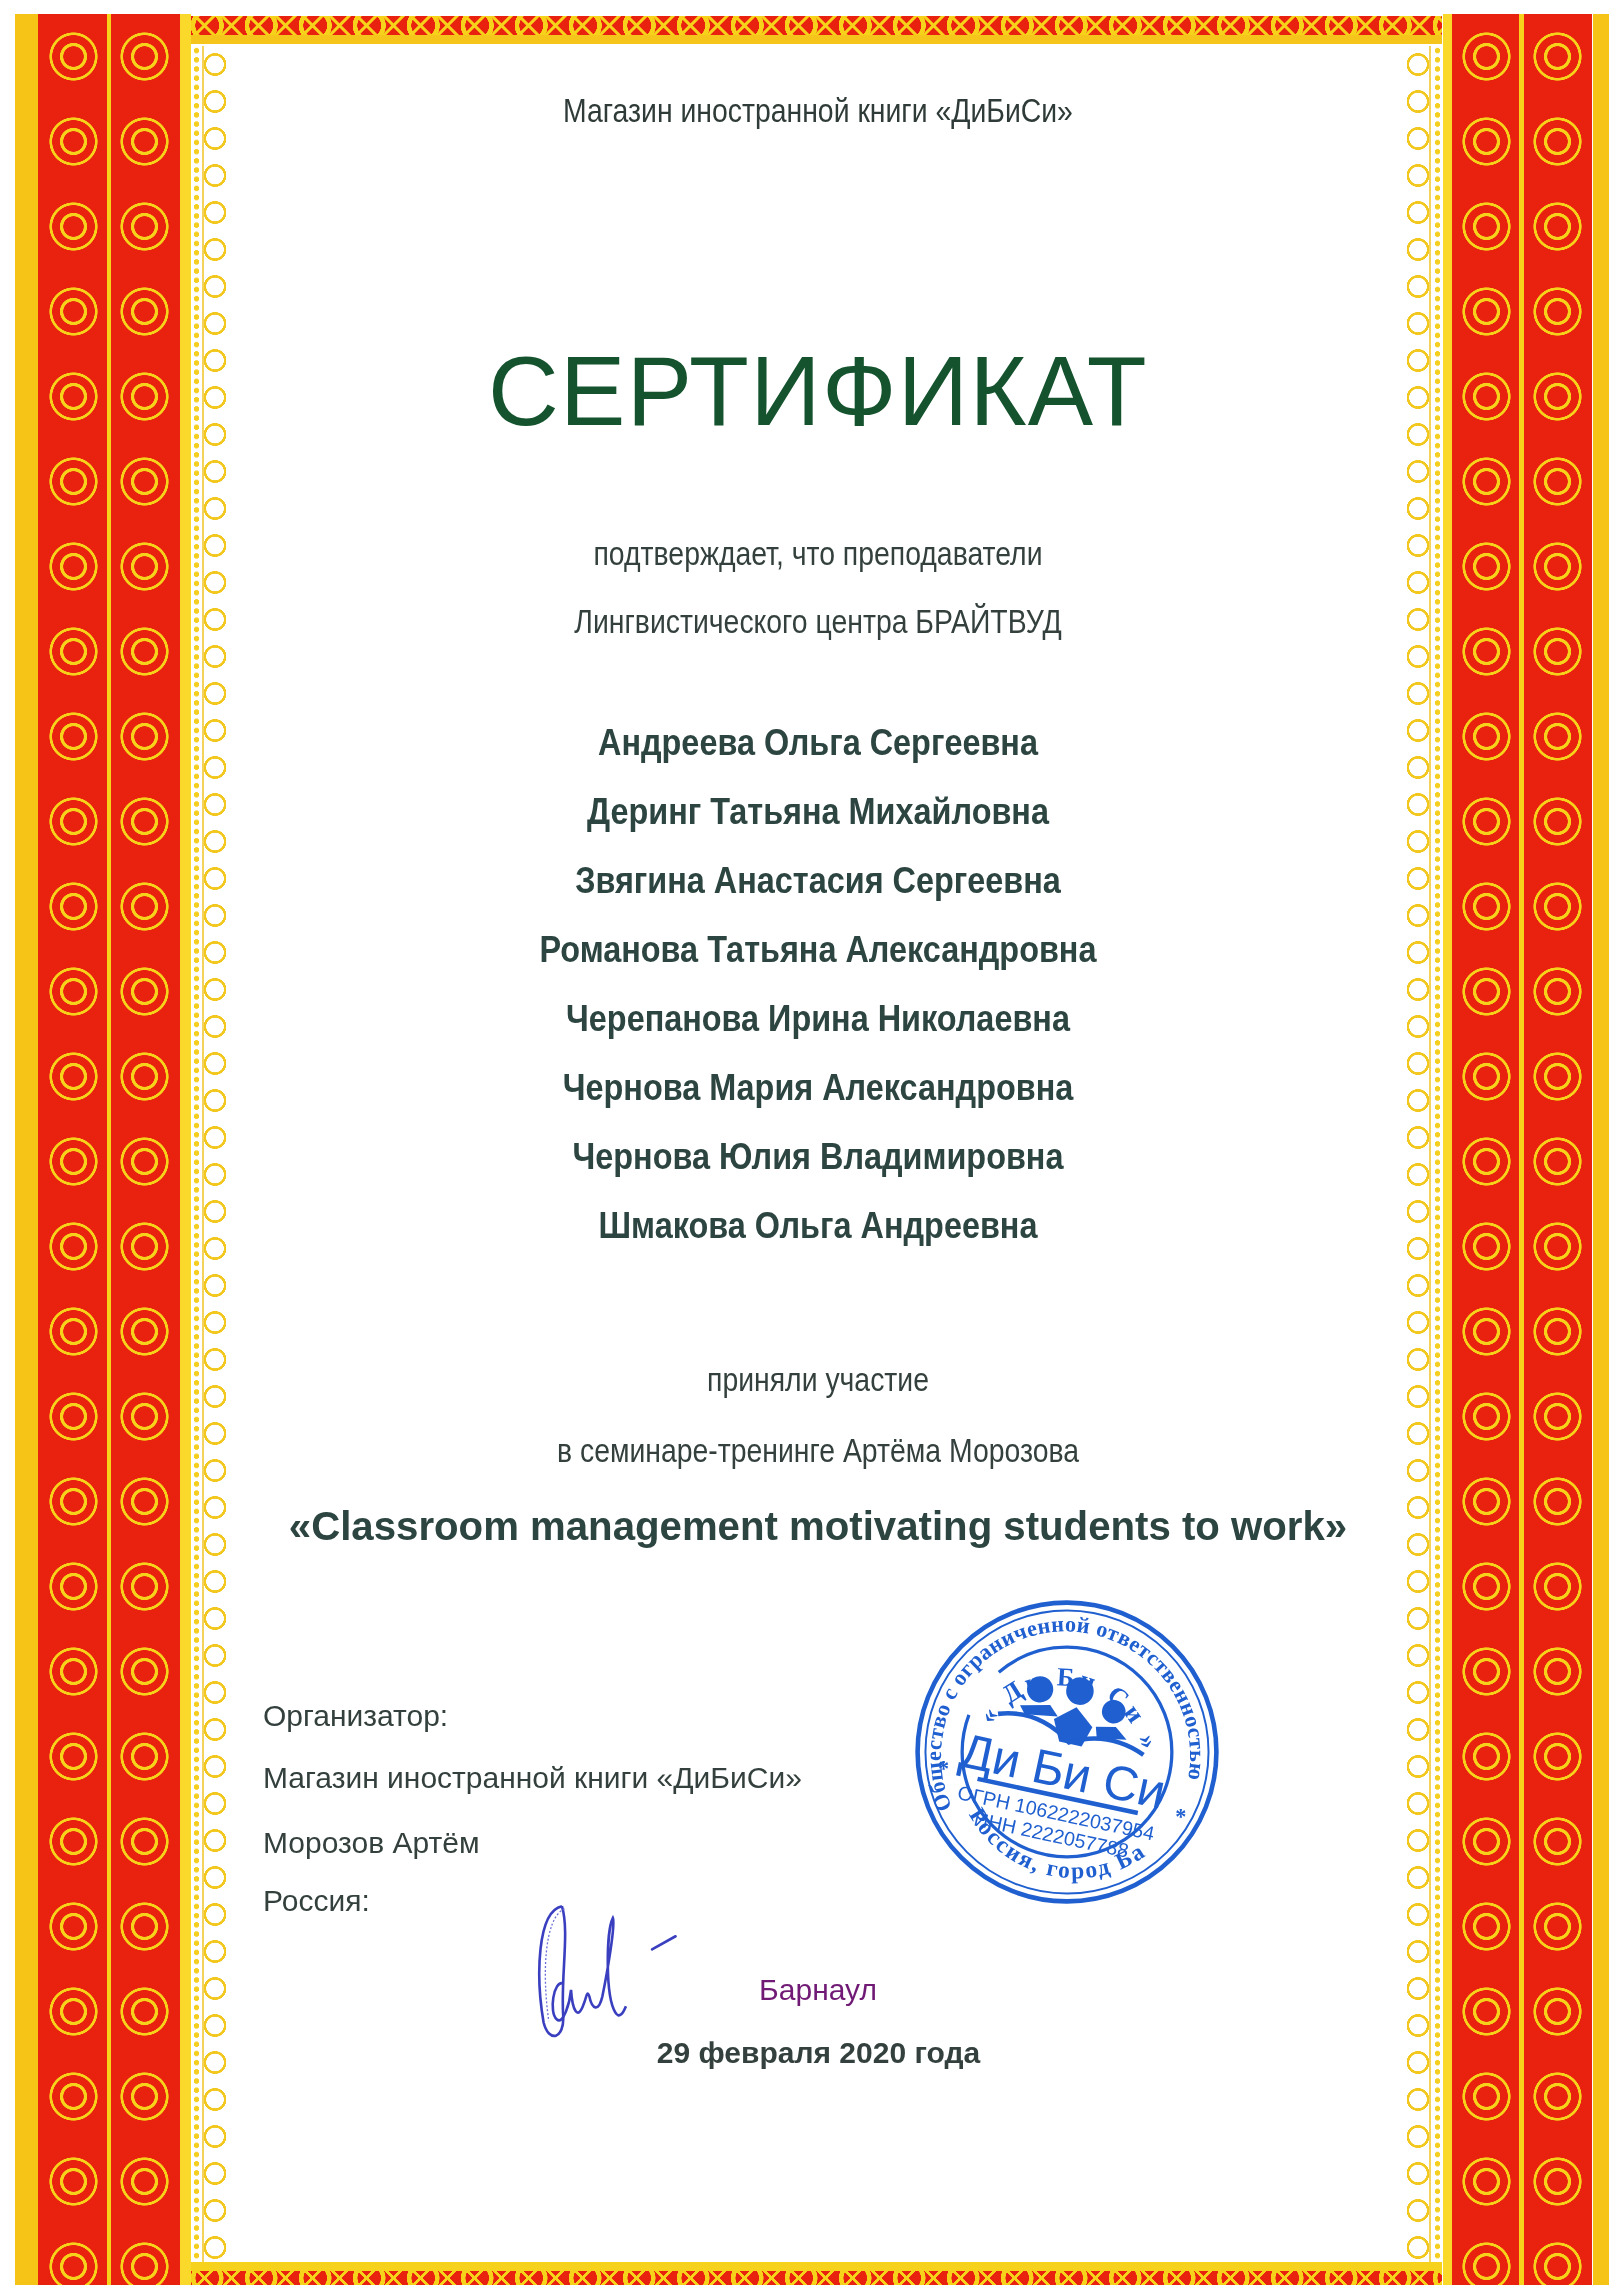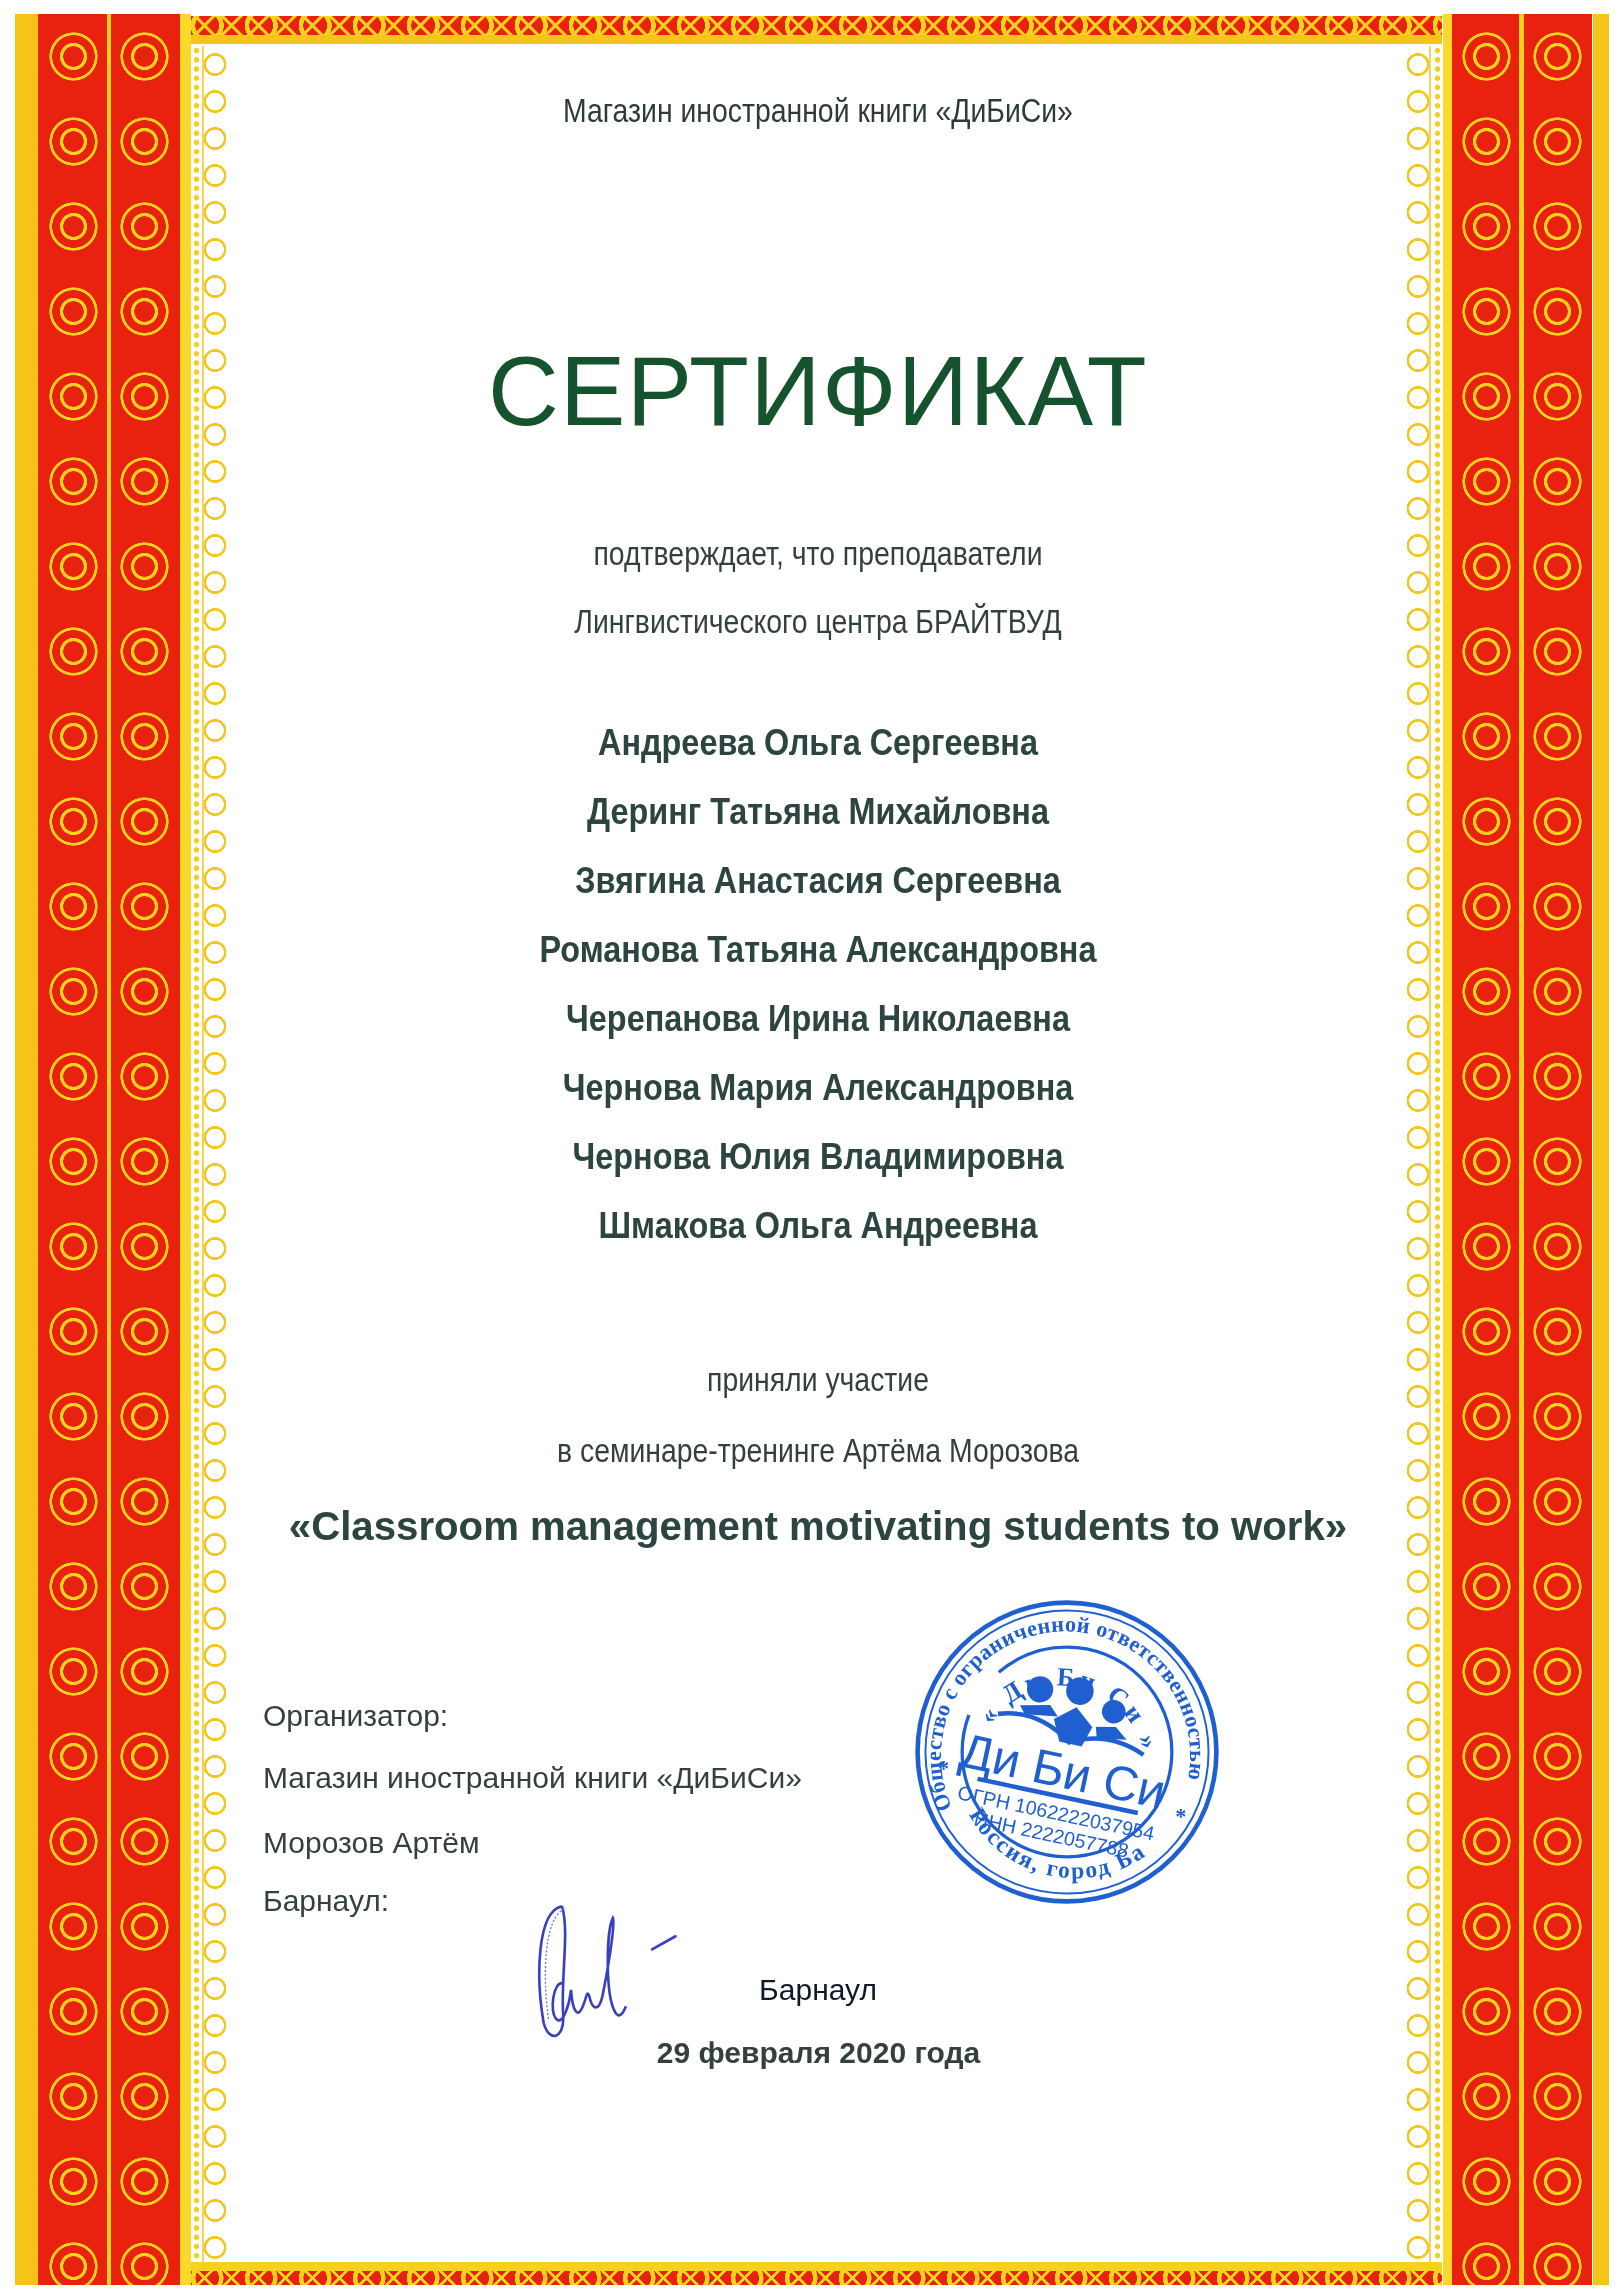--- a/index.html
+++ b/index.html
@@ -81,21 +81,21 @@
     top: 1503px; font-size: 41px; font-weight: bold; color: #2d4540;
     transform: scaleX(0.98); transform-origin: 50% 50%;
   }
 
   .left-block { position: absolute; left: 263px; font-size: 30px; color: #33403d; white-space: nowrap; }
   .org-label { top: 1699px; }
   .org-name { top: 1761px; }
   .speaker-label { top: 1884px; }
   .speaker-name { top: 1826px; }
 
-  .city { top: 1973px; font-size: 30px; color: #0f172a; }
+  .city { top: 1973px; font-size: 30px; color: #701a75; }
   .date { top: 2036px; font-size: 30px; color: #33403d; }
 
   
   .signature { position: absolute; left: 524px; top: 1898px; width: 196px; height: 151px; }
 
   
   .stamp {
     position: absolute; left: 913px; top: 1598px; width: 308px; height: 308px;
   }
 </style>
@@ -141,21 +141,21 @@
   <div class="name">Чернова Юлия Владимировна</div>
   <div class="name">Шмакова Ольга Андреевна</div>
 </div>
 
 <div class="center-line participated">приняли участие</div>
 <div class="center-line seminar">в семинаре-тренинге Артёма Морозова</div>
 <div class="center-line course-title">«Classroom management motivating students to work»</div>
 
 <div class="left-block org-label">Организатор:</div>
 <div class="left-block org-name">Магазин иностранной книги «ДиБиСи»</div>
-<div class="left-block speaker-label">Барнаул:</div>
+<div class="left-block speaker-label">Россия:</div>
 <div class="left-block speaker-name">Морозов Артём</div>
 
 <div class="center-line city" style="left:687px;width:262px;">Барнаул</div>
 <div class="center-line date" style="left:622px;width:393px;font-weight:bold;">29 февраля 2020 года</div>
 
 <svg class="signature" viewBox="0 0 300 230">
   <path d="M58 12 C20 20, 18 120, 30 190 C38 222, 62 215, 60 180 C56 120, 70 50, 58 12" fill="none" stroke="#3a3fc0" stroke-width="4"></path>
   <path d="M62 16 C30 30, 28 120, 38 188" fill="none" stroke="#6a70d8" stroke-width="2" stroke-dasharray="3 3"></path>
   <path d="M60 130 C45 125, 38 175, 50 185 C60 195, 70 160, 72 140 C74 170, 82 190, 92 160 C96 150, 96 140, 100 150 C104 170, 114 175, 120 150 C128 110, 140 40, 136 30 C126 50, 124 150, 140 175 C146 185, 152 175, 156 165" fill="none" stroke="#3a3fc0" stroke-width="4"></path>
   <path d="M196 78 L232 58" fill="none" stroke="#3a3fc0" stroke-width="4" stroke-linecap="round"></path>

